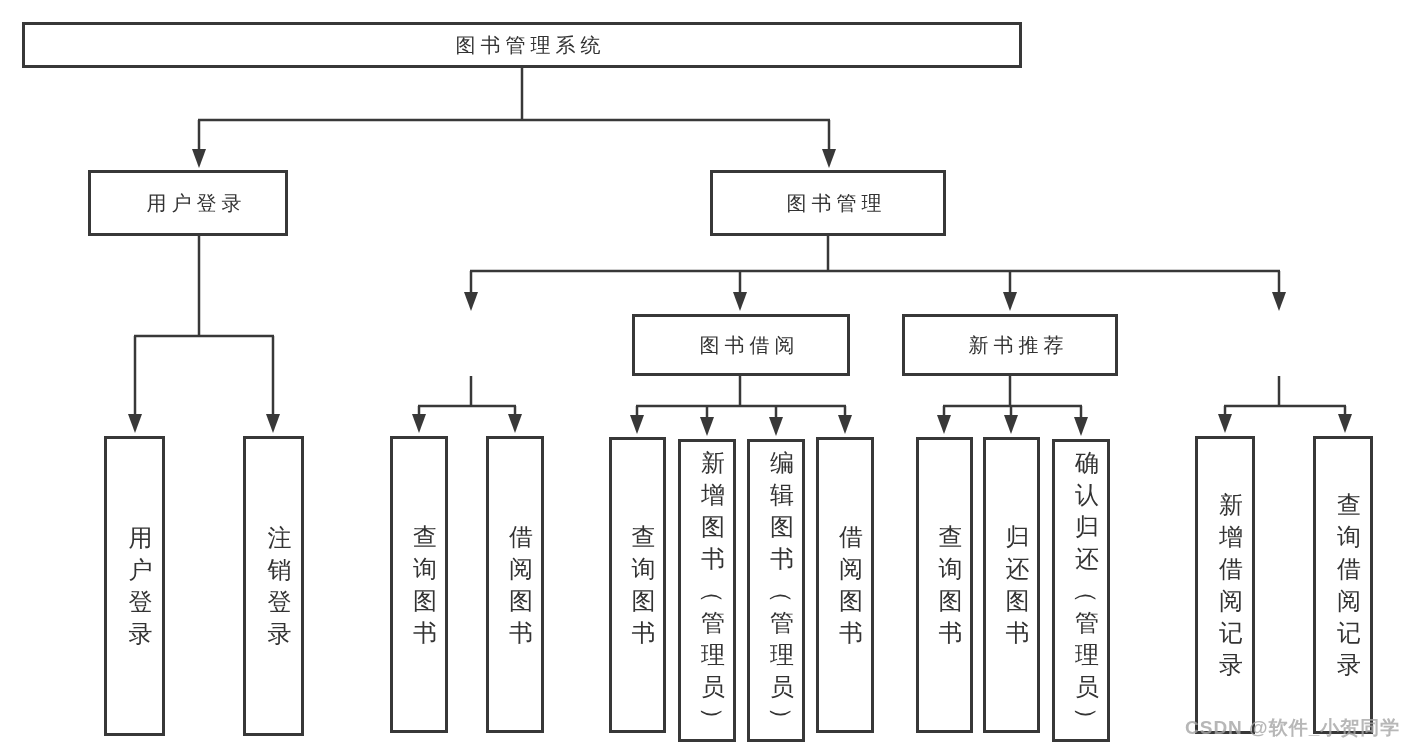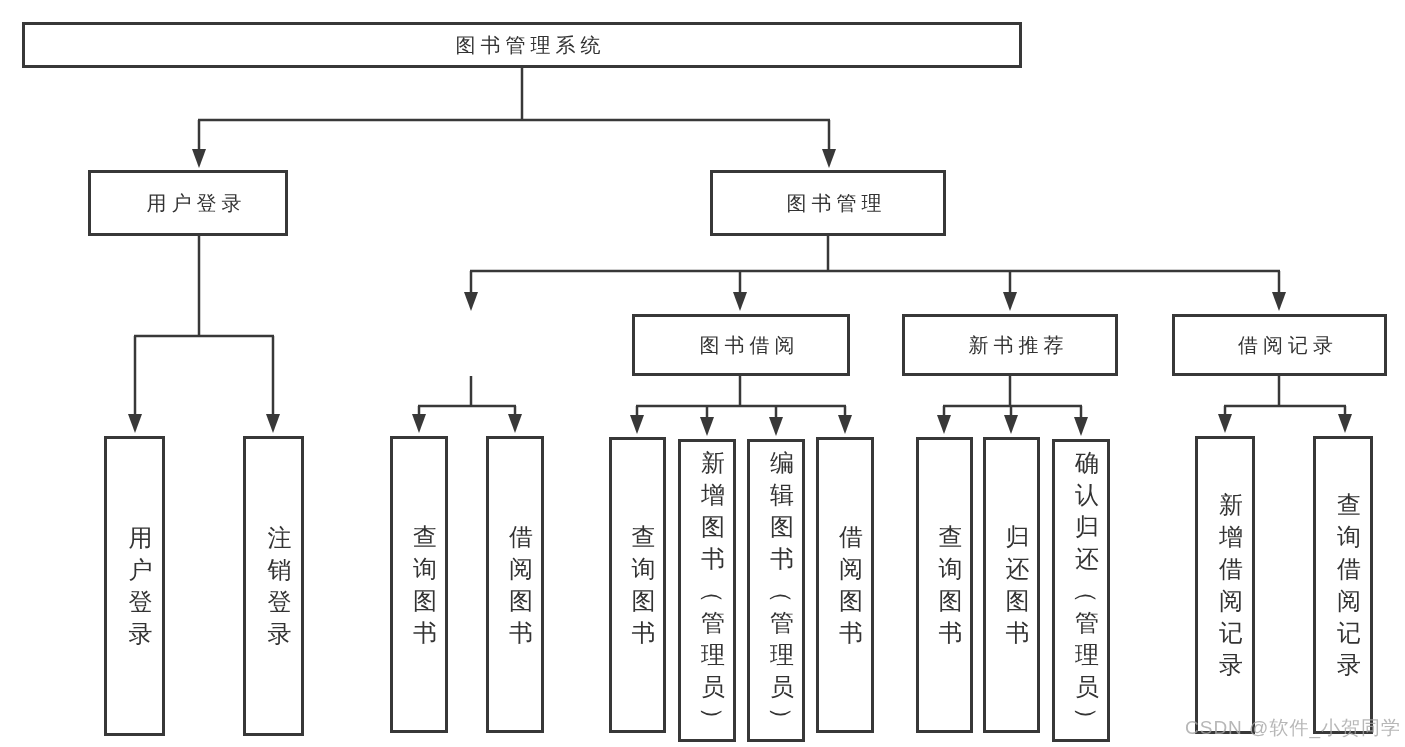--- a/index.html
+++ b/index.html
@@ -49,20 +49,21 @@
   }
   .vtext i.rot{transform:rotate(90deg);}
   .watermark{
     position:absolute;
     left:1185px;top:715px;
     font-size:19px;
     color:rgba(165,165,165,0.8);
     white-space:nowrap;
     z-index:10;
     letter-spacing:1px;
+    font-weight:bold;
   }
 </style>
 </head>
 <body>
 
 <div class="canvas">
 
   <svg class="connectors" id="connectors">
       <line x1="522" y1="68" x2="522" y2="121"></line>
       <line x1="198" y1="120" x2="830" y2="120"></line>
@@ -128,23 +129,20 @@
   <div class="node" style="left:710px;top:170px;width:236px;height:66px">
     <span class="hlabel">图书管理</span>
   </div>
 
   <div class="node" style="left:632px;top:314px;width:218px;height:62px">
     <span class="hlabel">图书借阅</span>
   </div>
   <div class="node" style="left:902px;top:314px;width:216px;height:62px">
     <span class="hlabel">新书推荐</span>
   </div>
-  <div class="node" style="left:1172px;top:314px;width:215px;height:62px">
-    <span class="hlabel">借阅记录</span>
-  </div>
 
   <div class="node" style="left:104px;top:436px;width:61px;height:300px">
     <span class="vtext">
         <i>用</i>
         <i>户</i>
         <i>登</i>
         <i>录</i>
       </span>
   </div>
   <div class="node" style="left:243px;top:436px;width:61px;height:300px">

